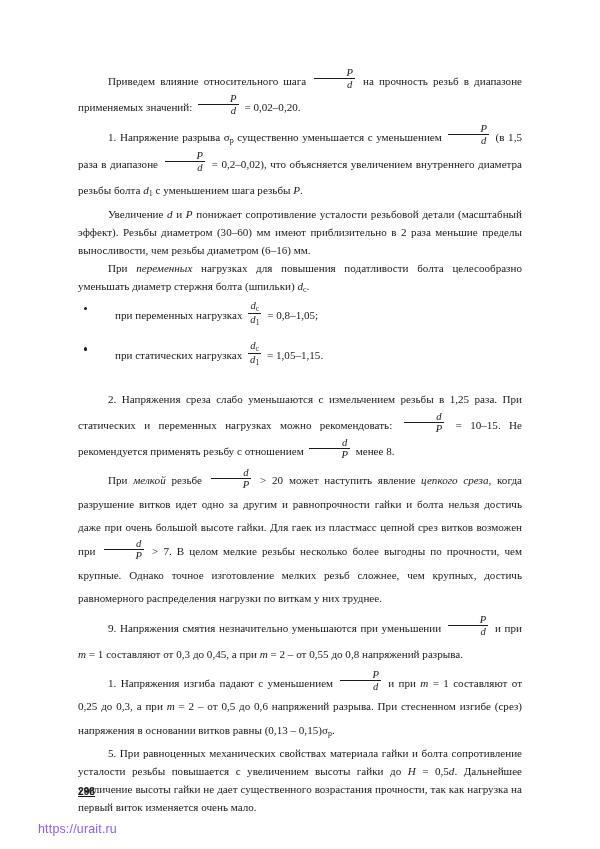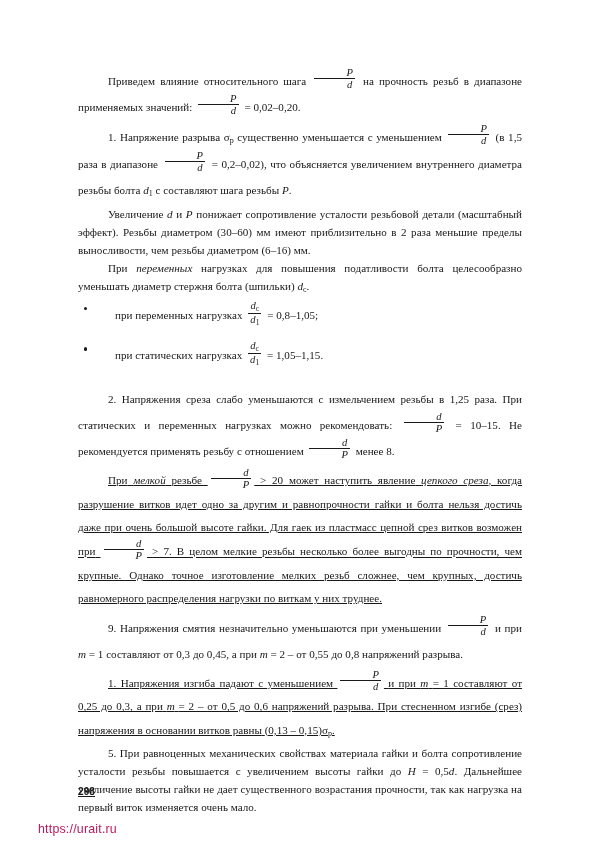--- a/index.html
+++ b/index.html
@@ -37,21 +37,20 @@
     color: #181818;
   }
   p.indent {
     text-indent: 30px;
   }
   p.tall {
     line-height: 2.35;
   }
   p.tall2 {
     line-height: 2.1;
-    text-decoration: underline;
   }
   .sp-sm { height: 4px; }
   .sp-xs { height: 2px; }
 
   .ital { font-style: italic; margin-top: 40px; }
 
   
   .frac {
     display: inline-block;
     vertical-align: -0.42em;
@@ -113,21 +112,21 @@
     font-family: "Liberation Sans", sans-serif;
     color: #1a1a1a;
     text-decoration: underline;
   }
   .watermark {
     position: absolute;
     left: 38px;
     top: 822px;
     font-size: 12.4px;
     font-family: "Liberation Sans", sans-serif;
-    color: #be185d;
+    color: #8b5cf6;
     letter-spacing: 0.2px;
   }
 </style>
 </head>
 <body>
 
 <div class="page">
   <div class="content">
 
     <p class="indent tall"><span>Приведем влияние относительного шага</span>
@@ -140,21 +139,21 @@
     <div class="sp-sm"></div>
 
     <p class="indent tall"><span>1. Напряжение разрыва</span>
       <span class="sym"><span>σ</span><span class="sub">р</span></span>
       <span>существенно уменьшается с уменьшением</span>
       <span class="frac"><span class="num">P</span><span class="den">d</span></span>
       <span>(в 1,5 раза в диапазоне</span>
       <span class="frac"><span class="num">P</span><span class="den">d</span></span>
       <span>= 0,2–0,02), что объясняется увеличением внутреннего диаметра резьбы болта</span>
       <span class="var"><span>d</span><span class="sub">1</span></span>
-      <span>с составляют шага резьбы</span>
+      <span>с уменьшением шага резьбы</span>
       <span class="var">P</span><span>.</span>
     </p>
 
     <div class="sp-xs"></div>
 
     <p class="indent"><span>Увеличение</span>
       <span class="var">d</span>
       <span>и</span>
       <span class="var">P</span>
       <span>понижает сопротивление усталости резьбовой детали (масштабный эффект). Резьбы диаметром (30–60) мм имеют приблизительно в 2 раза меньшие пределы выносливости, чем резьбы диаметром (6–16) мм.</span>

